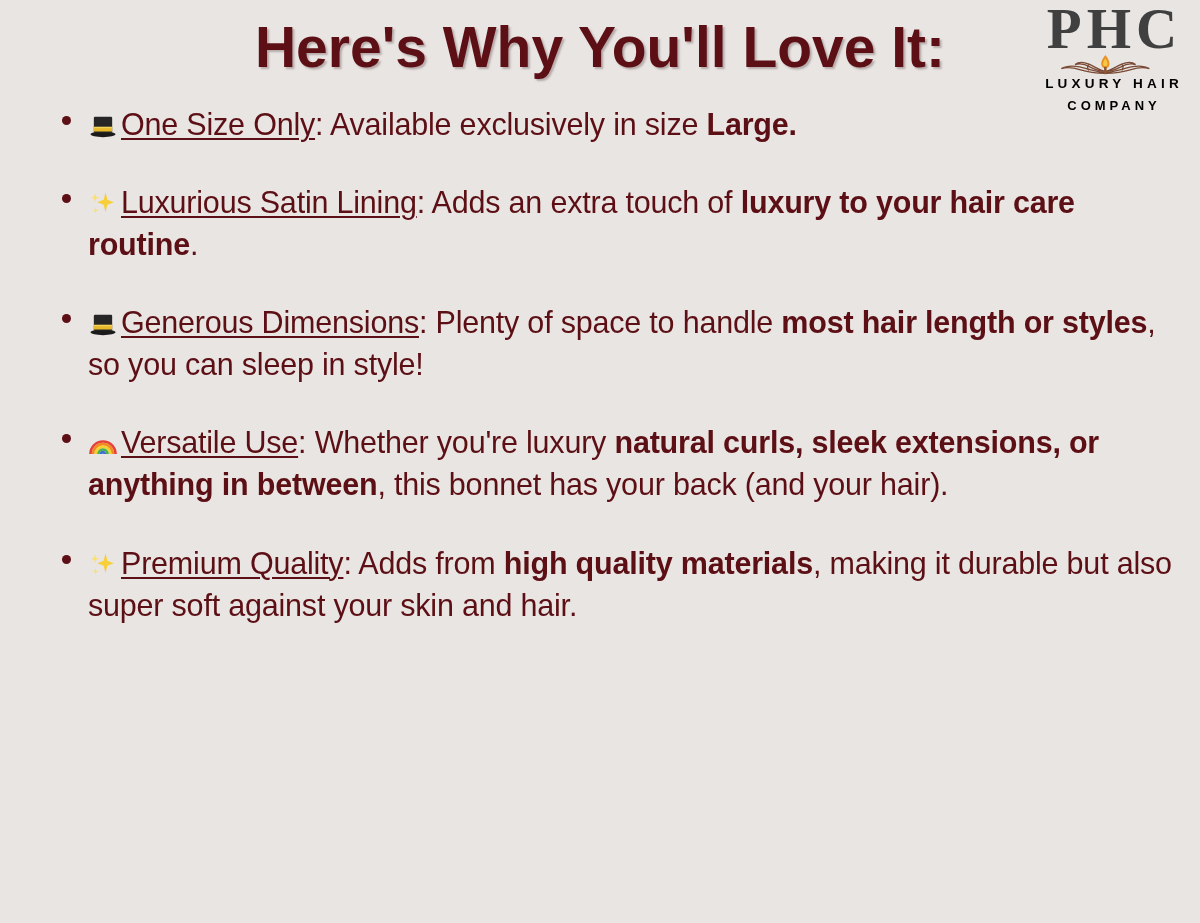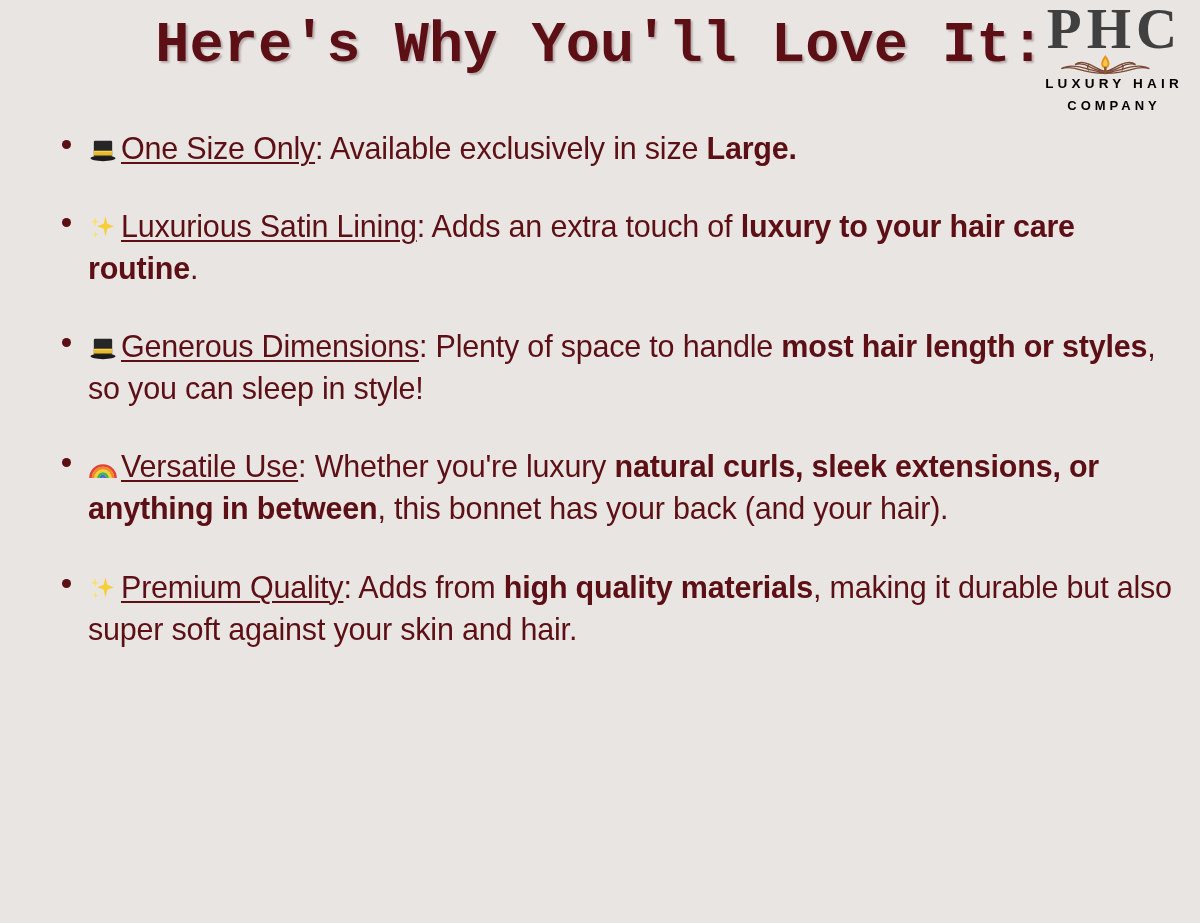--- a/index.html
+++ b/index.html
@@ -52,21 +52,21 @@
     margin-top: 8px;
   }
 
   
   .title {
     position: absolute;
     top: 14px;
     left: 0;
     width: 1200px;
     text-align: center;
-    font-family: Liberation Mono, monospace;
+    font-family: Liberation Sans, sans-serif;
     font-weight: 700;
     font-size: 57px;
     color: #5c0f14;
     text-shadow: 2px 2px 2px rgba(120,100,100,0.45);
     letter-spacing: 0px;
     white-space: nowrap;
   }
 
   
   .list {
@@ -81,21 +81,20 @@
   .item {
     position: relative;
     padding-left: 88px;
     padding-right: 18px;
     margin-bottom: 36px;
     font-size: 30.5px;
     line-height: 1.38;
     color: #5c0f14;
     font-family: "Liberation Sans", sans-serif;
     letter-spacing: -0.2px;
-    margin-top: 24px;
   }
   .item:last-child { margin-bottom: 0; }
   .dot {
     position: absolute;
     left: 62px;
     top: 13px;
     width: 9px;
     height: 9px;
     border-radius: 50%;
     background: #5c0f14;

